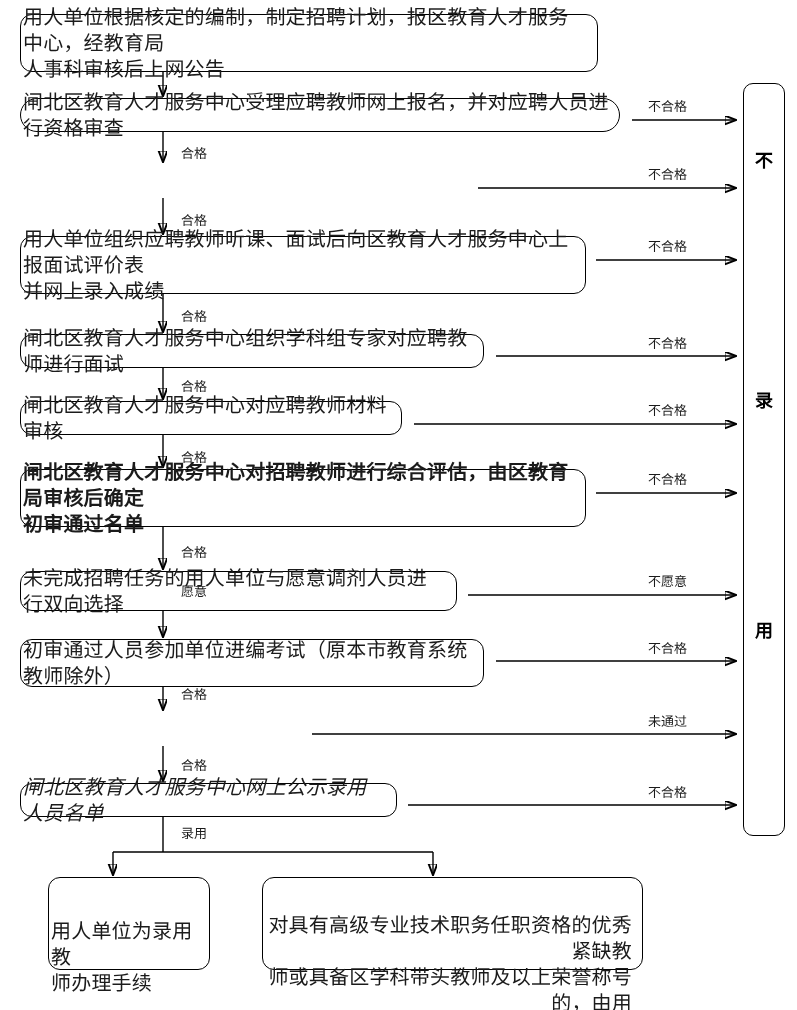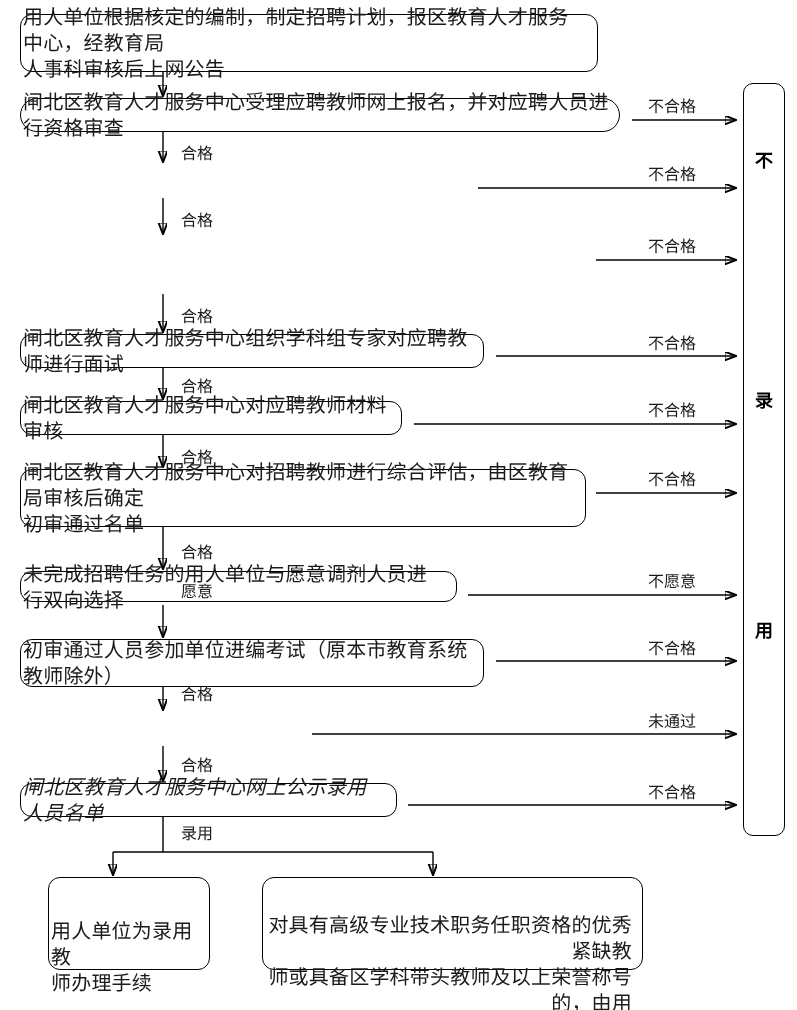--- a/index.html
+++ b/index.html
@@ -49,21 +49,21 @@
     position: absolute;
     font-family: "DejaVu Sans", "Liberation Sans", sans-serif;
     font-weight: 700;
     font-size: 18px;
     line-height: 18px;
     text-align: center;
     color: #000000;
   }
   .edge-label {
     position: absolute;
-    font-size: 16px;
+    font-size: 13px;
     line-height: 16px;
     color: #1b1b1b;
     white-space: nowrap;
   }
   svg.wires {
     position: absolute;
     left: 0;
     top: 0;
     width: 797px;
     height: 1010px;
@@ -125,35 +125,39 @@
   <div class="node one-line" style="left:20px; top:14px; width:578px; height:58px;">
     <span style="white-space:pre-line;">用人单位根据核定的编制，制定招聘计划，报区教育人才服务中心，经教育局
 人事科审核后上网公告</span>
   </div>
 
   <div class="node one-line" style="left:20px; top:98px; width:600px; height:34px;border-radius:17px;">
     <span>闸北区教育人才服务中心受理应聘教师网上报名，并对应聘人员进行资格审查</span>
   </div>
 
 
-
-  <div class="node one-line" style="left:20px; top:334px; width:464px; height:34px;">
+  <div class="node one-line" style="left:20px; top:236px; width:566px; height:58px;">
+    <span style="white-space:pre-line;">用人单位组织应聘教师听课、面试后向区教育人才服务中心上报面试评价表
+并网上录入成绩</span>
+  </div>
+
+  <div class="node one-line" style="left:20px; top:334px; width:464px; height:34px;border-radius:13px;">
     <span>闸北区教育人才服务中心组织学科组专家对应聘教师进行面试</span>
   </div>
 
   <div class="node one-line" style="left:20px; top:401px; width:382px; height:34px;justify-content:flex-end;">
     <span>闸北区教育人才服务中心对应聘教师材料审核</span>
   </div>
 
   <div class="node one-line" style="left:20px; top:469px; width:566px; height:58px;">
-    <span style="white-space:pre-line;">闸北区教育人才服务中心对招聘教师进行综合评估，由区教育局审核后确定
+    <span style="white-space:pre-line;font-weight:bold;">闸北区教育人才服务中心对招聘教师进行综合评估，由区教育局审核后确定
 初审通过名单</span>
   </div>
 
-  <div class="node one-line" style="left:20px; top:571px; width:437px; height:31px;">
+  <div class="node one-line" style="left:20px; top:571px; width:437px; height:40px;">
     <span>未完成招聘任务的用人单位与愿意调剂人员进行双向选择</span>
   </div>
 
   <div class="node one-line" style="left:20px; top:639px; width:464px; height:48px;">
     <span>初审通过人员参加单位进编考试（原本市教育系统教师除外）</span>
   </div>
 
 
   <div class="node one-line" style="left:20px; top:783px; width:377px; height:34px;font-style:italic;">
     <span>闸北区教育人才服务中心网上公示录用人员名单</span>

